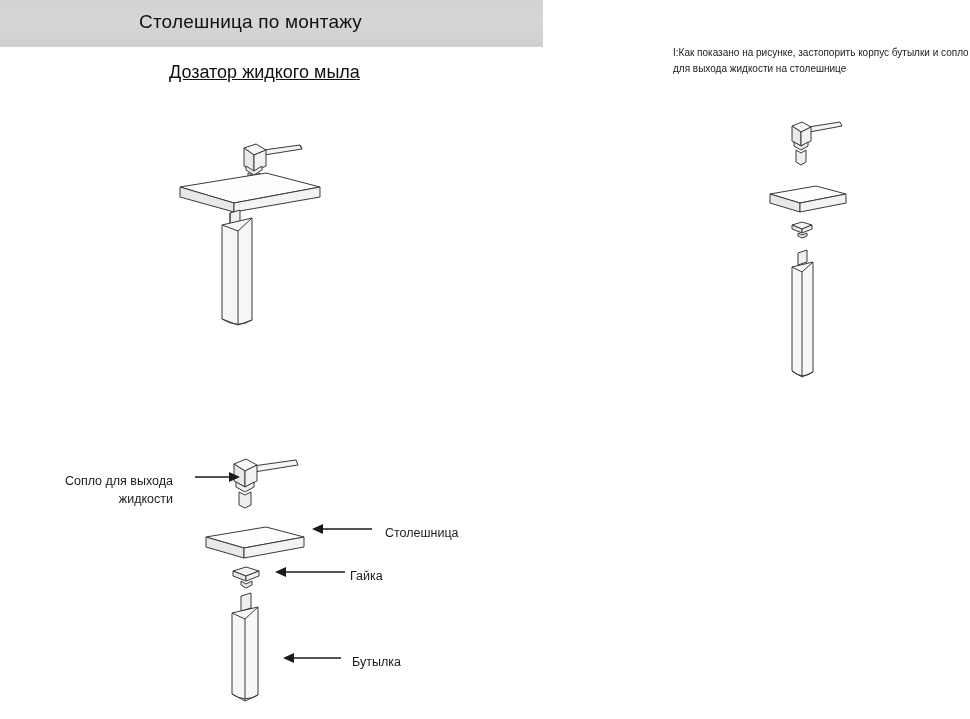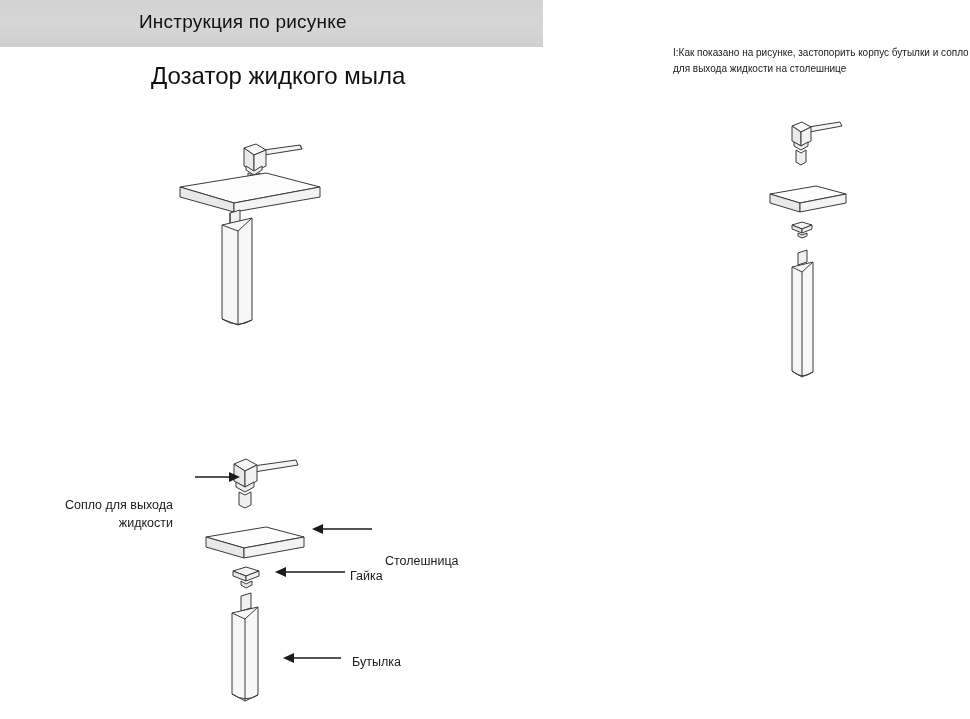--- a/index.html
+++ b/index.html
@@ -25,23 +25,24 @@
     position: absolute;
     left: 139px; top: 11px;
     font-size: 19px;
     color: #111;
     letter-spacing: 0.2px;
   }
 
   
   .product-title {
     position: absolute;
-    left: 151px; top: 62px;
-    font-size: 24px;
+    left: 169px; top: 62px;
+    font-size: 18px;
     color: #111;
+    text-decoration: underline;
   }
 
   
   .instruction-text {
     position: absolute;
     left: 673px; top: 45px;
     width: 296px;
     font-size: 10px;
     line-height: 1.55;
     color: #1a1a1a;
@@ -56,37 +57,37 @@
 
   
   .callout {
     position: absolute;
     font-size: 12.5px;
     color: #1a1a1a;
     line-height: 1.45;
   }
   .callout.right-align { text-align: right; }
 
-  #label-nozzle    { left: 43px;  top: 496px; width: 130px; }
-  #label-countertop{ left: 385px; top: 552px; }
+  #label-nozzle    { left: 43px;  top: 472px; width: 130px; }
+  #label-countertop{ left: 385px; top: 524px; }
   #label-nut       { left: 350px; top: 567px; }
   #label-bottle    { left: 352px; top: 653px; text-align: center; }
 
   
   .arrow { position: absolute; }
   #arrow-nozzle     { left: 195px; top: 470px; }
   #arrow-countertop { left: 312px; top: 522px; }
   #arrow-nut        { left: 275px; top: 565px; }
   #arrow-bottle     { left: 283px; top: 651px; }
 </style>
 </head>
 <body>
 
 <div class="header-banner"></div>
-<div class="header-title">Инструкция по рисунке</div>
+<div class="header-title">Столешница по монтажу</div>
 
 <div class="product-title">Дозатор жидкого мыла</div>
 
 <div class="instruction-text">I:Как показано на рисунке, застопорить корпус бутылки и сопло для выхода жидкости на столешнице</div>
 
 <div class="fig" id="fig-assembled">
   <svg width="220" height="260" viewBox="0 0 220 260" xmlns="http://www.w3.org/2000/svg">
     <g fill="none" stroke="#3a3a3a" stroke-width="1" stroke-linejoin="round">
 
       <path d="M86 26 L130 20 L132 24 L88 31 Z" fill="#f4f4f4"></path>

